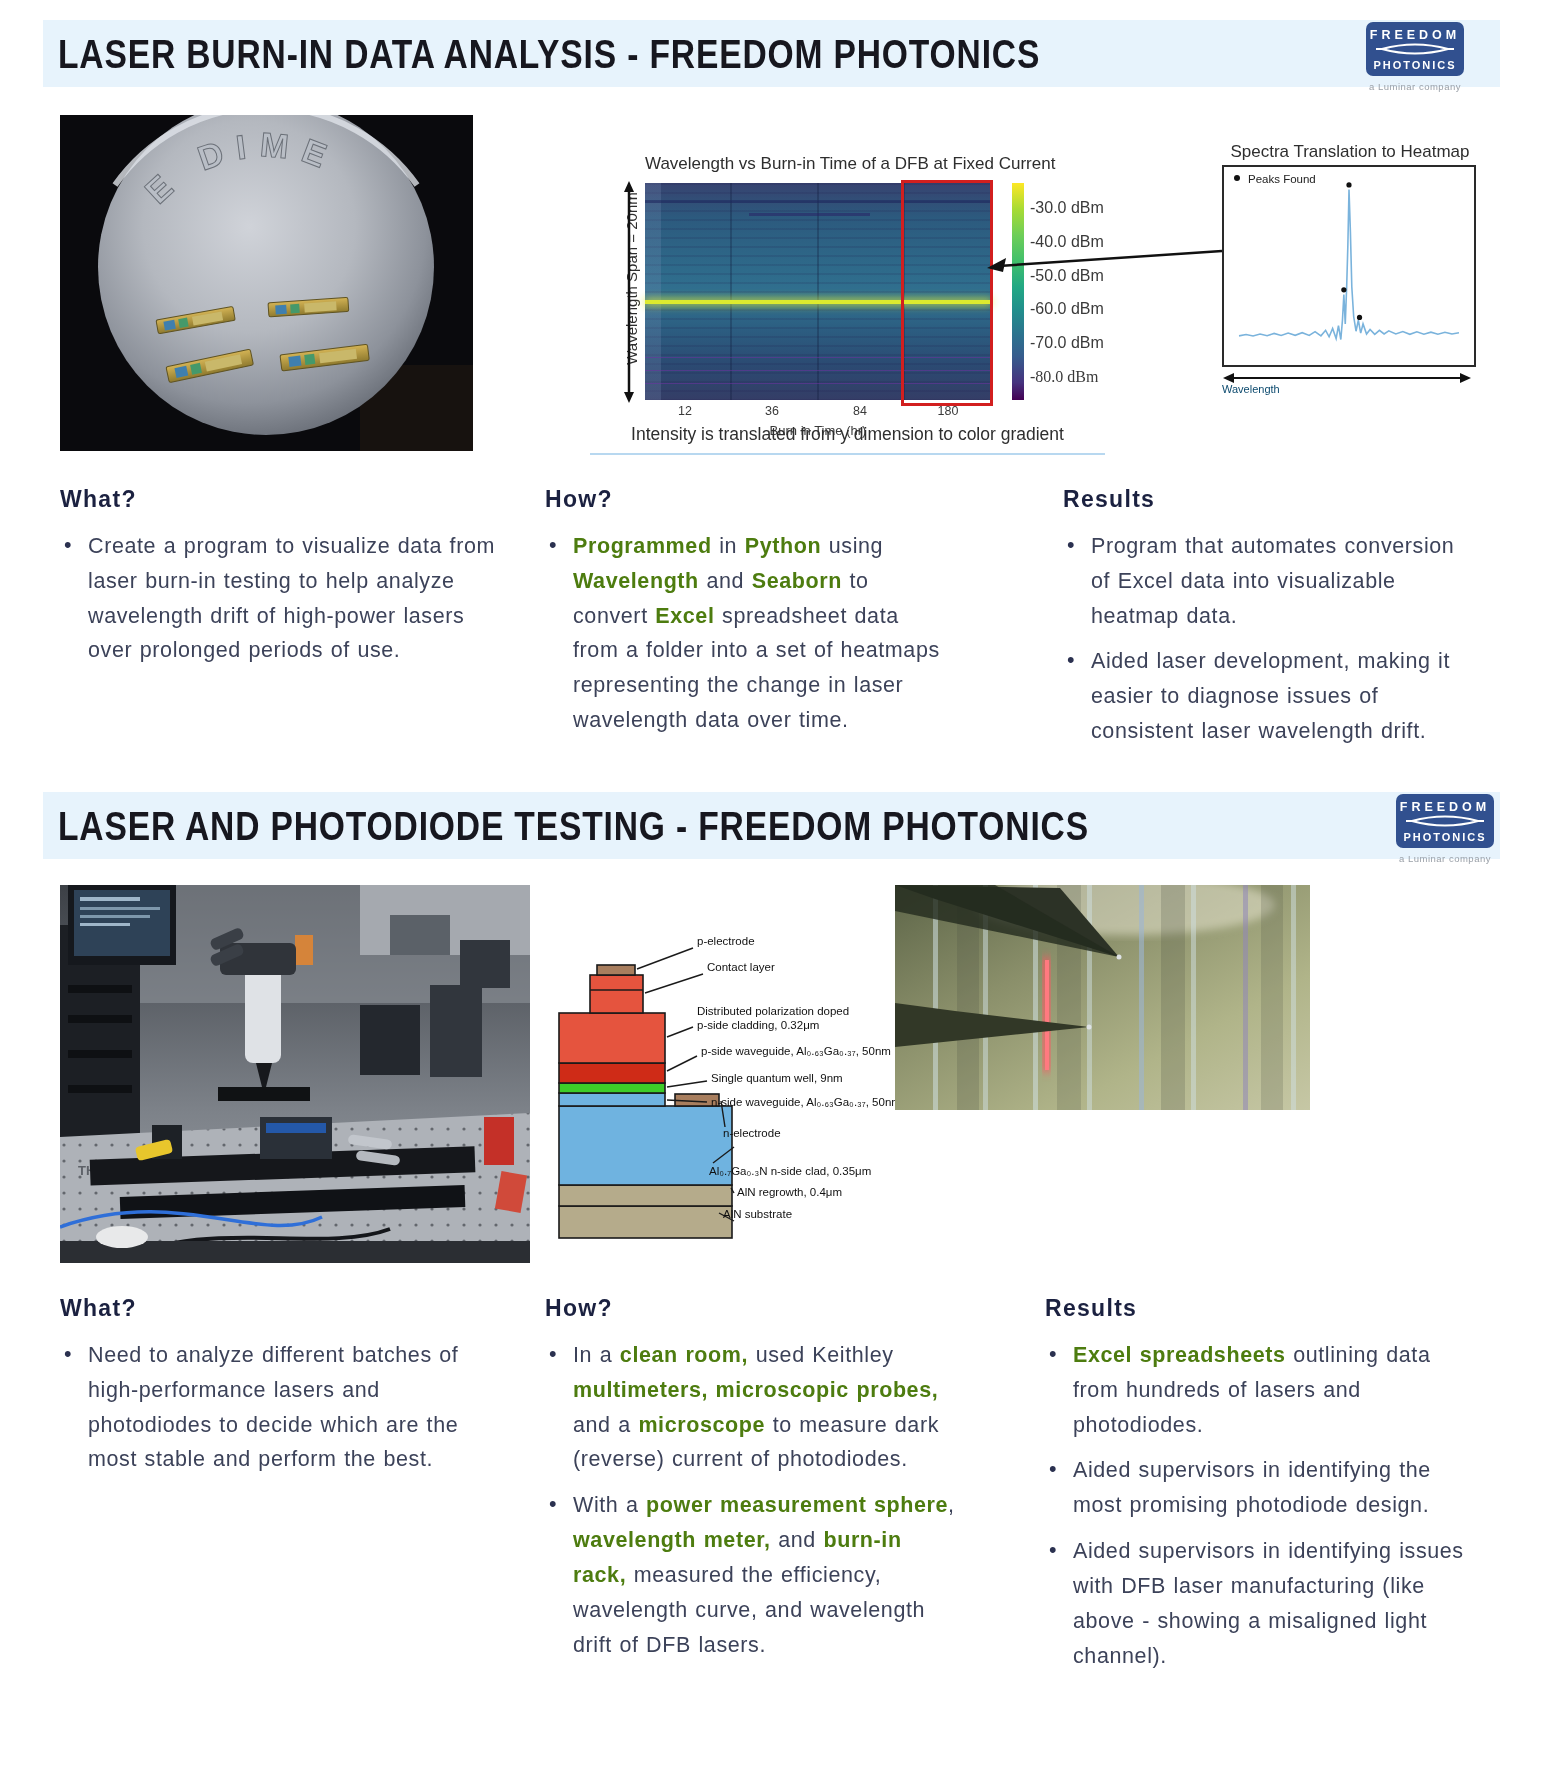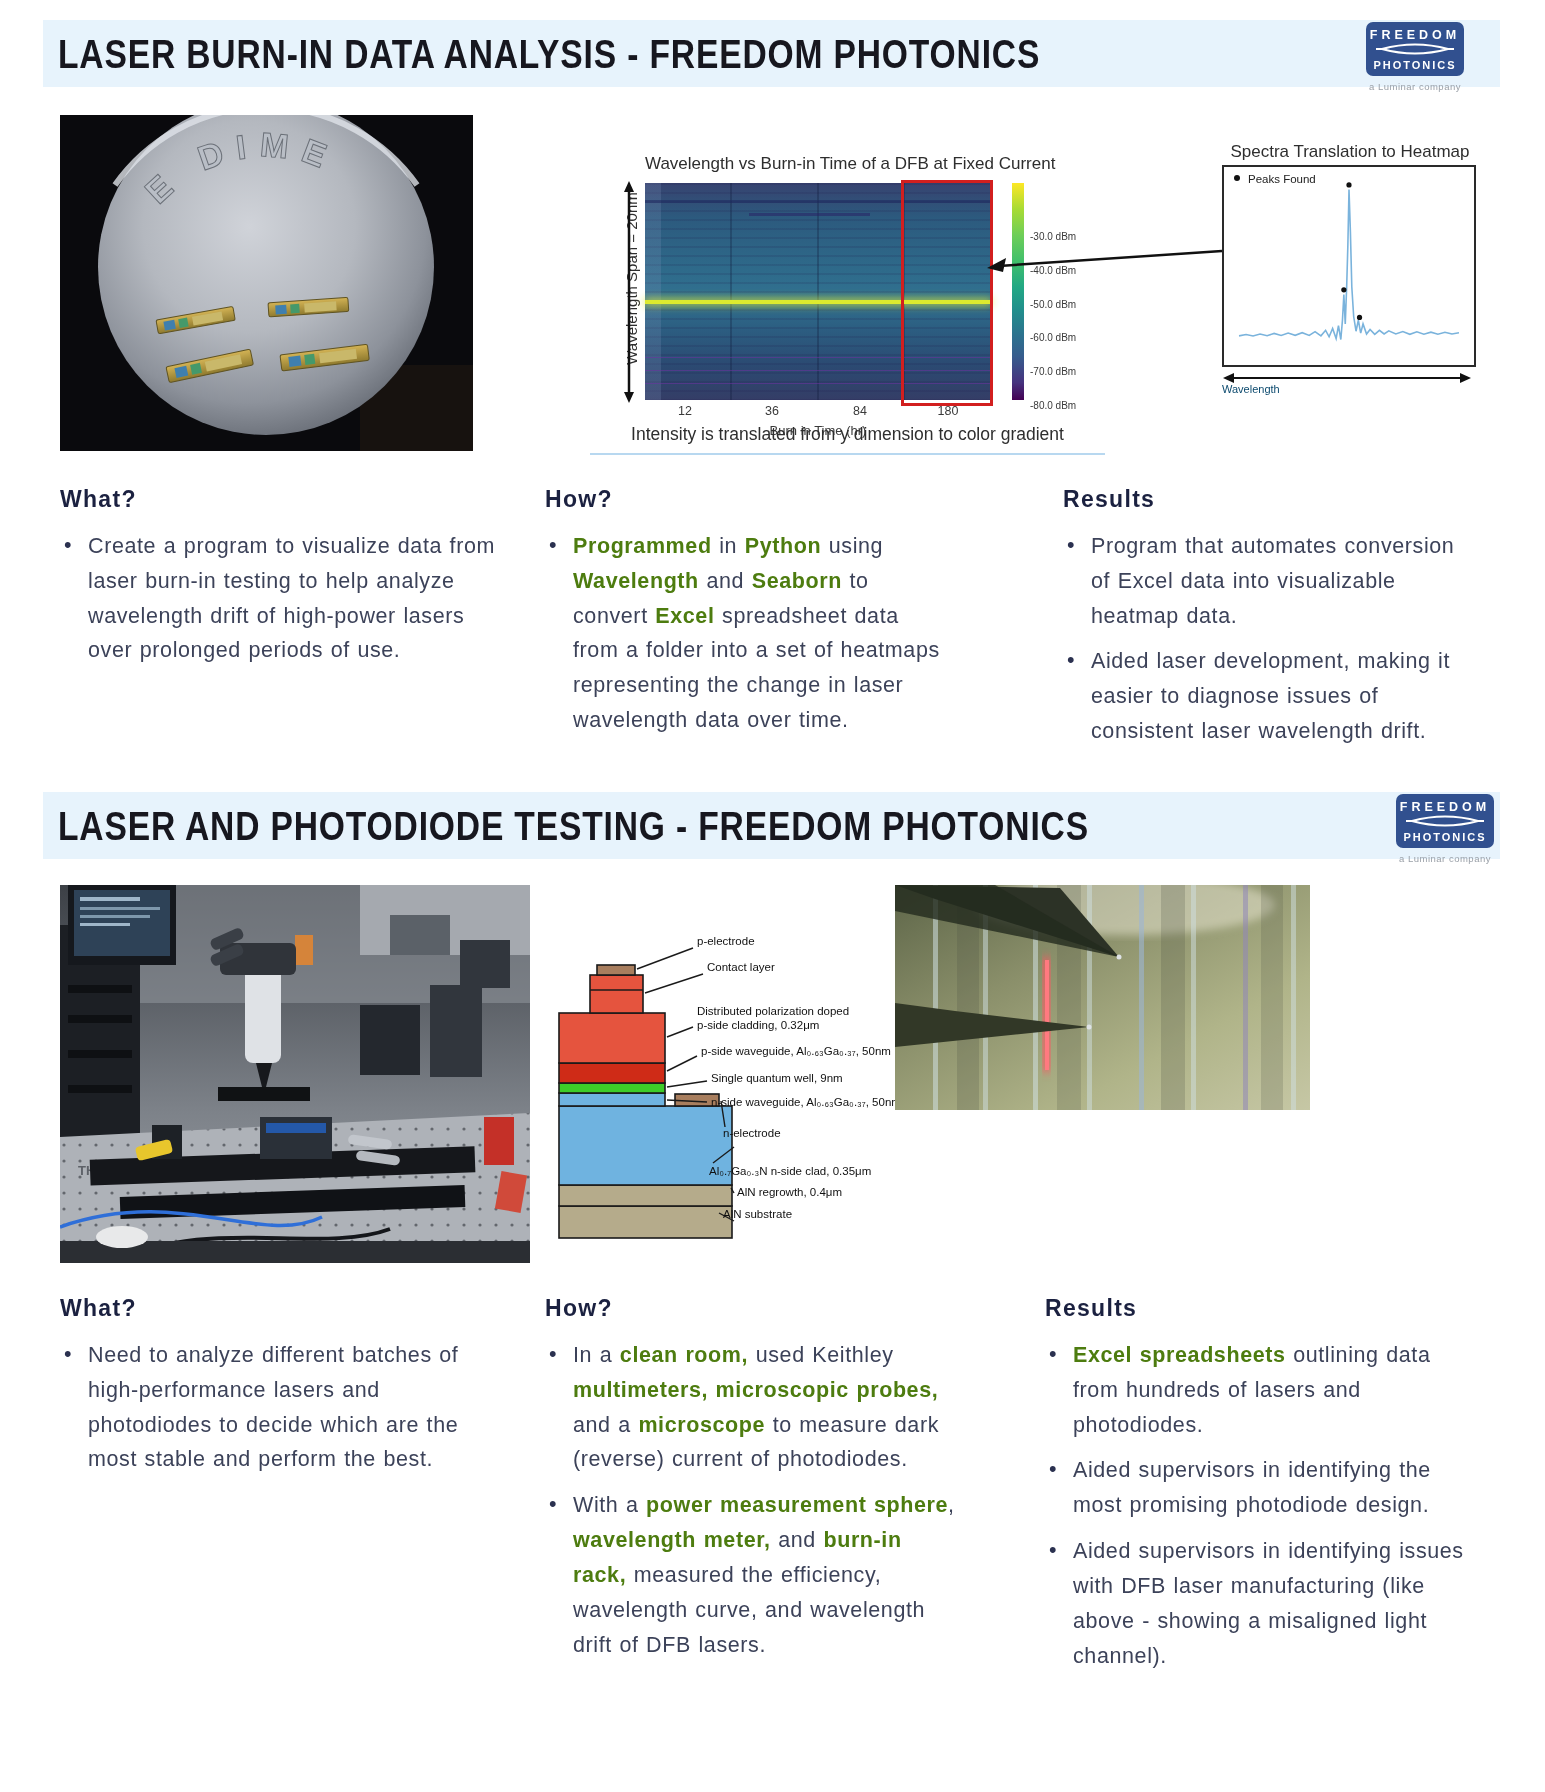--- a/index.html
+++ b/index.html
@@ -25,21 +25,21 @@
       linear-gradient(90deg, rgba(130,150,190,.22) 0 16px, rgba(130,150,190,0) 16px),
       linear-gradient(90deg, transparent 0 24.6%, rgba(12,22,54,.28) 24.6% 25.2%, transparent 25.2% 49.6%, rgba(12,22,54,.28) 49.6% 50.2%, transparent 50.2% 74.6%, rgba(12,22,54,.28) 74.6% 75.2%, transparent 75.2%),
       repeating-linear-gradient(180deg, rgba(28,18,70,.13) 0 2px, rgba(0,0,0,0) 2px 9px),
       linear-gradient(180deg,#374370 0%,#2c5a7e 16%,#2e6a8a 40%,#317190 53%,#2c5f82 66%,#2b4a72 84%,#343d66 100%);}
   .hm-line{position:absolute;left:0;right:0;top:54%;height:4px;background:#dcea2f;
       box-shadow:0 0 9px 1px rgba(222,236,48,.95);}
   .hm-thin{position:absolute;left:0;right:0;height:1px;background:rgba(110,50,160,.55);}
   .hm-redbox{position:absolute;left:256px;top:-3px;width:86px;height:220px;border:3px solid #d21f1f;}
   .hm-cbar{position:absolute;left:432px;top:43px;width:12px;height:217px;
       background:linear-gradient(180deg,#fde725 0%,#a8db34 12%,#6ece58 24%,#41c06b 36%,#22a884 48%,#21908c 58%,#2c728e 70%,#365c8d 80%,#46327e 92%,#440154 100%);}
-  .cb-label{position:absolute;left:450px;font-size:10px;color:#3a3a3a;white-space:nowrap;margin-top:32px;}
+  .cb-label{position:absolute;left:450px;font-size:16px;color:#3a3a3a;white-space:nowrap;}
   .hx-tick{position:absolute;top:264px;width:40px;margin-left:-20px;text-align:center;font-size:12.5px;color:#3a3a3a;}
   .hm-xlabel{position:absolute;left:65px;top:283px;width:346px;text-align:center;font-size:13px;color:#3a3a3a;}
   .hm-ylabel{position:absolute;left:-64px;top:130px;width:230px;text-align:center;font-size:15px;color:#2e2e2e;
       transform:rotate(-90deg);}
   .caption{position:absolute;left:590px;top:424px;width:515px;text-align:center;font-size:17.5px;color:#2e2e2e;
       padding-bottom:8px;border-bottom:2px solid #b8d8f0;}
   .sp-box{position:absolute;left:12px;top:25px;width:250px;height:198px;border:2px solid #2a2a2a;background:#fff;}
   .sp-xlabel{position:absolute;left:12px;top:243px;width:250px;text-align:left;font-size:11px;color:#0c4a6e;}
   svg text{font-family:"Liberation Sans",sans-serif;}
 </style>
@@ -130,21 +130,21 @@
       <div class="hm-thin" style="top:86%;"></div>
       <div class="hm-thin" style="top:92%;"></div>
       <div class="hm-redbox"></div>
     </div>
     <div class="hm-cbar"></div>
     <div class="cb-label" style="top:59px;">-30.0 dBm</div>
     <div class="cb-label" style="top:93px;">-40.0 dBm</div>
     <div class="cb-label" style="top:127px;">-50.0 dBm</div>
     <div class="cb-label" style="top:160px;">-60.0 dBm</div>
     <div class="cb-label" style="top:194px;">-70.0 dBm</div>
-    <div class="cb-label" style="top:228px;">-80.0 dBm</div>
+    <div class="cb-label" style="top:228px;font-family:Liberation Serif, serif;">-80.0 dBm</div>
     <div class="hx-tick" style="left:105px;">12</div>
     <div class="hx-tick" style="left:192px;">36</div>
     <div class="hx-tick" style="left:280px;">84</div>
     <div class="hx-tick" style="left:368px;">180</div>
     <div class="hm-xlabel">Burn in Time (hr)</div>
   </div>
 
   <svg style="position:absolute;left:985px;top:243px;" width="245" height="32">
     <line x1="237" y1="8" x2="14" y2="23" stroke="#111" stroke-width="2.5"></line>
     <polygon points="2,25 21,15 18,29" fill="#111"></polygon>

